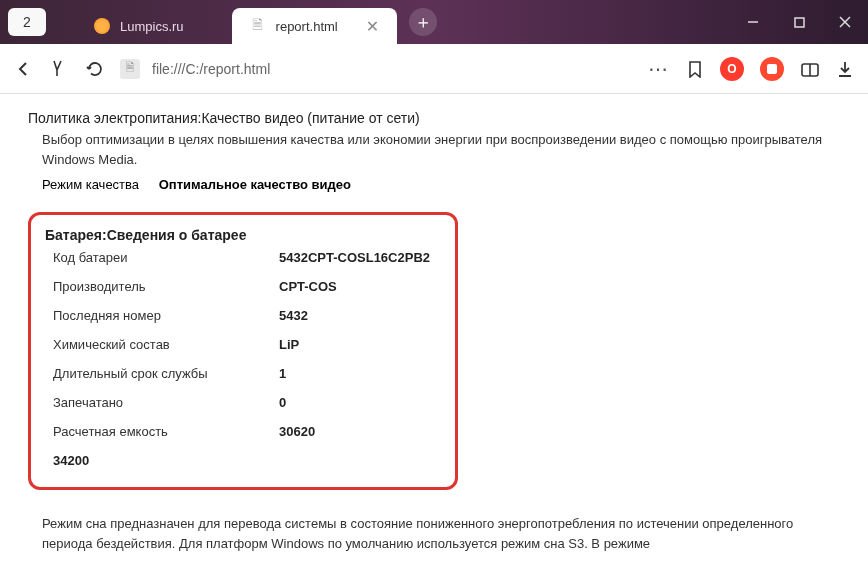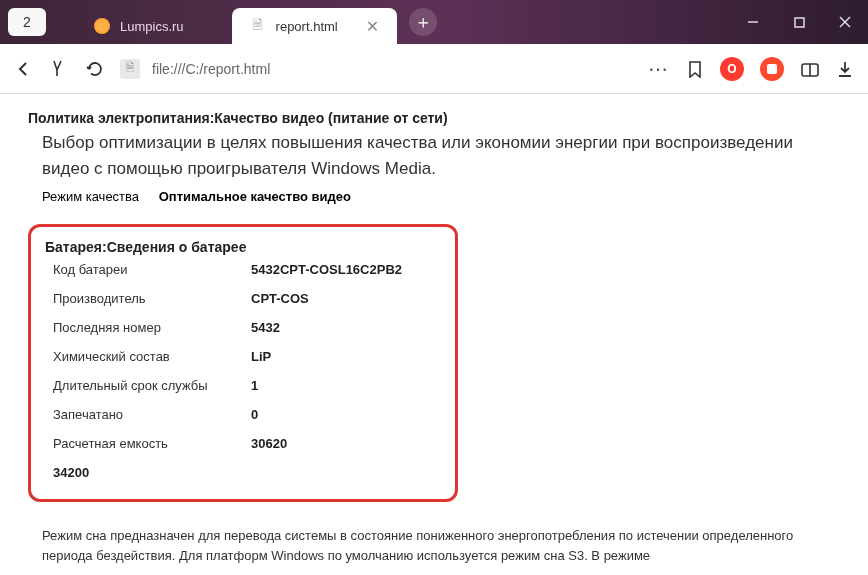--- a/index.html
+++ b/index.html
@@ -24,29 +24,29 @@
   .tb-dots { font-size: 20px; letter-spacing: 2px; }
   .ico-red { width: 24px; height: 24px; background: #ff3b30; border-radius: 50%; display: flex; align-items: center; justify-content: center; color: #fff; font-size: 12px; font-weight: bold; }
   .ico-redorange { width: 24px; height: 24px; background: #ff4830; border-radius: 50%; display: flex; align-items: center; justify-content: center; }
   .ico-redorange::after { content: ""; width: 10px; height: 10px; background: #fff; border-radius: 2px; }
   
   .content { padding: 16px 28px; overflow-y: auto; height: calc(575px - 94px); position: relative; }
   .content::-webkit-scrollbar { width: 16px; }
   .content::-webkit-scrollbar-track { background: #f1f1f1; }
   .content::-webkit-scrollbar-thumb { background: #c1c1c1; }
   
-  .section-title { font-size: 14px; font-weight: bold; color: #222; margin-bottom: 4px; }
-  .section-desc { font-size: 17px; color: #333; line-height: 1.5; margin: 0 0 8px 14px; }
+  .section-title { font-size: 14px; font-weight: normal; color: #222; margin-bottom: 4px; }
+  .section-desc { font-size: 13px; color: #333; line-height: 1.5; margin: 0 0 8px 14px; }
   .kv-simple { font-size: 13px; margin: 6px 0 20px 14px; }
   .kv-simple span:first-child { margin-right: 16px; }
   .kv-simple span:last-child { font-weight: bold; }
   
   .battery-box { border: 3px solid #de3530; border-radius: 12px; padding: 12px 14px 12px 14px; margin: 0 0 20px 0; width: 430px; }
   .battery-title { font-size: 14px; font-weight: bold; color: #222; margin-bottom: 0; }
-  .battery-row { display: flex; font-size: 13px; padding: 7px 0; margin-left: 8px; }
+  .battery-row { display: flex; font-size: 13px; padding: 7px 0; margin-left: 8px; gap: 28px; }
   .battery-row .label { width: 198px; color: #333; }
   .battery-row .value { font-weight: bold; color: #222; }
   
   .footer-section { margin-top: 24px; }
   .footer-desc { font-size: 13px; color: #333; line-height: 1.5; margin: 4px 0 0 14px; }
 </style>
 </head>
 <body>
 
 <div class="titlebar">

